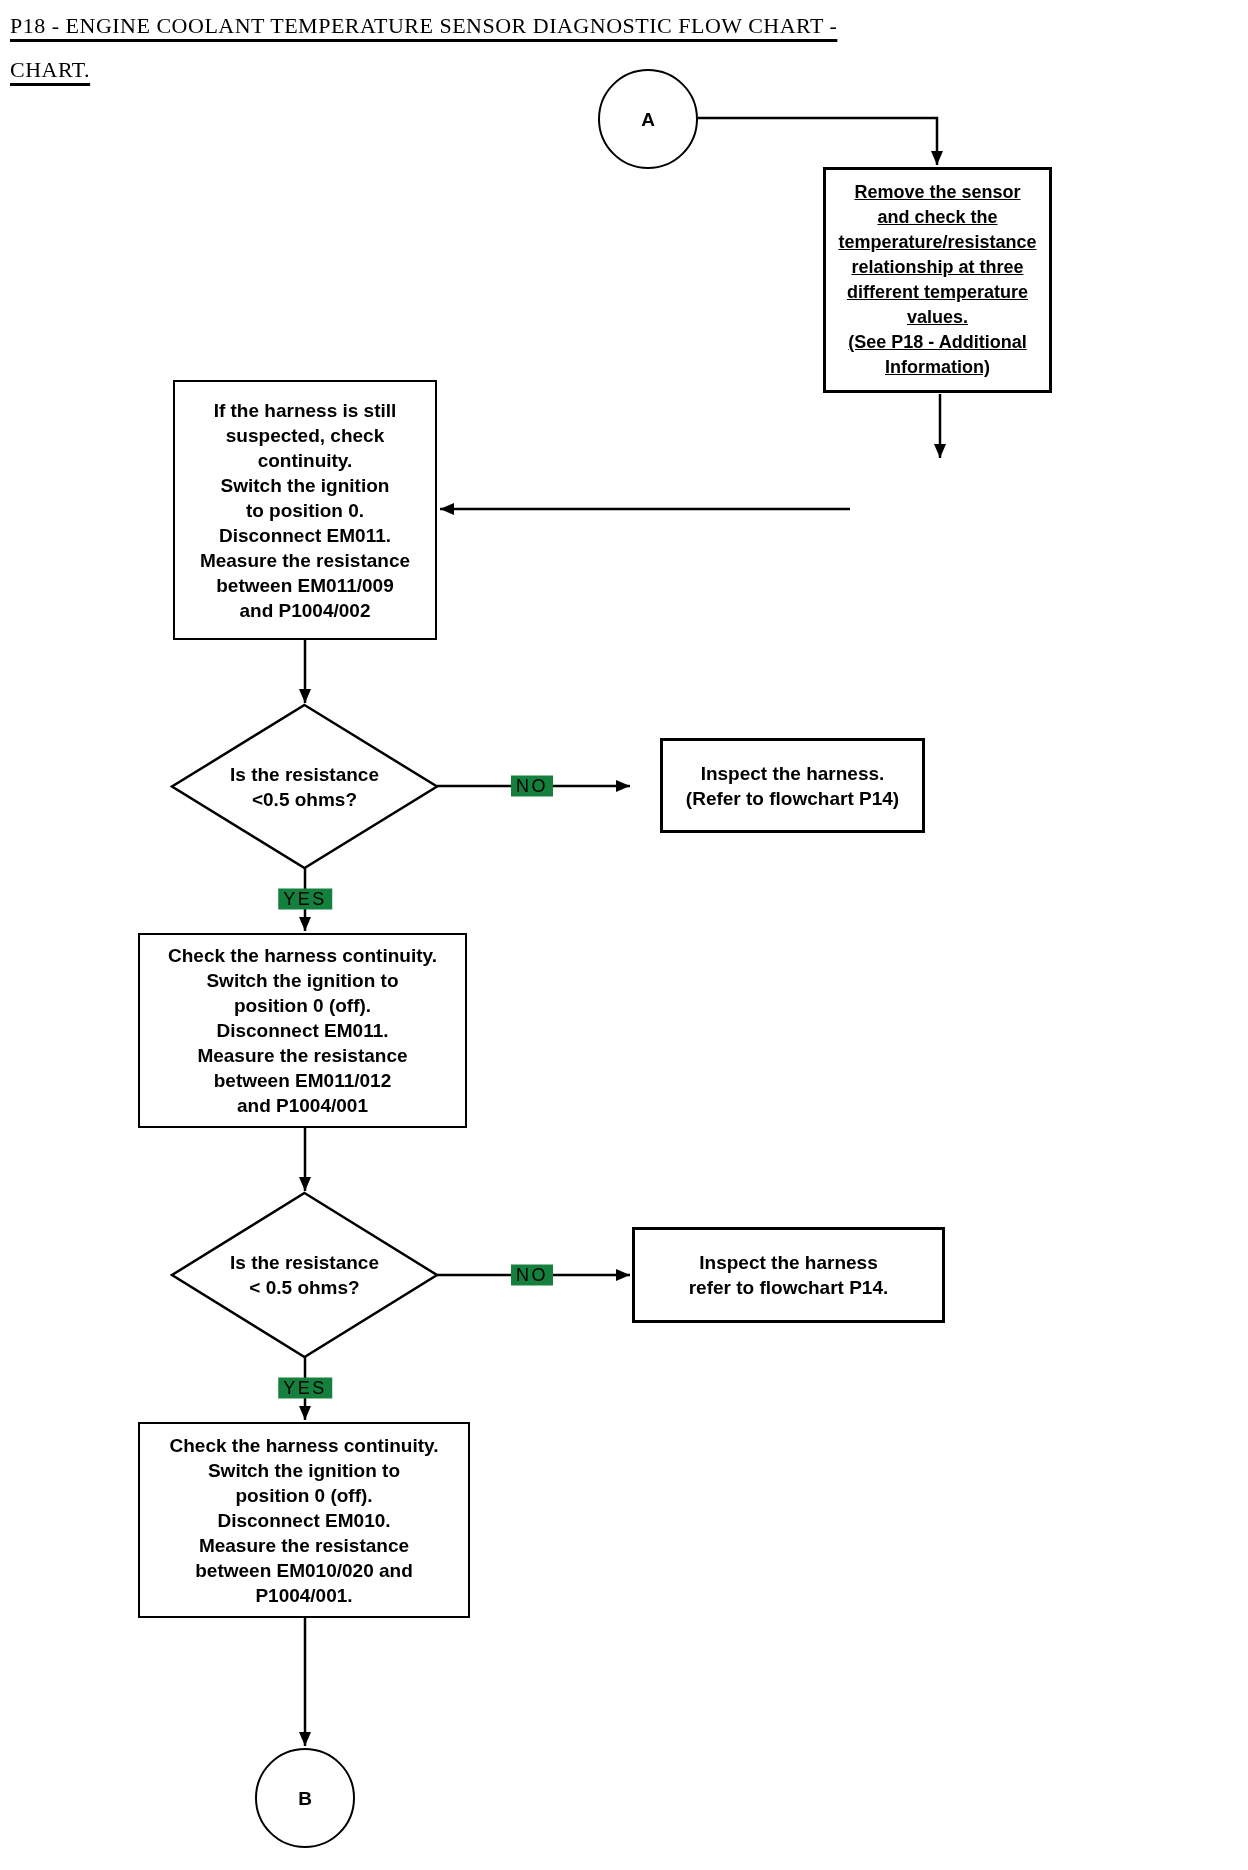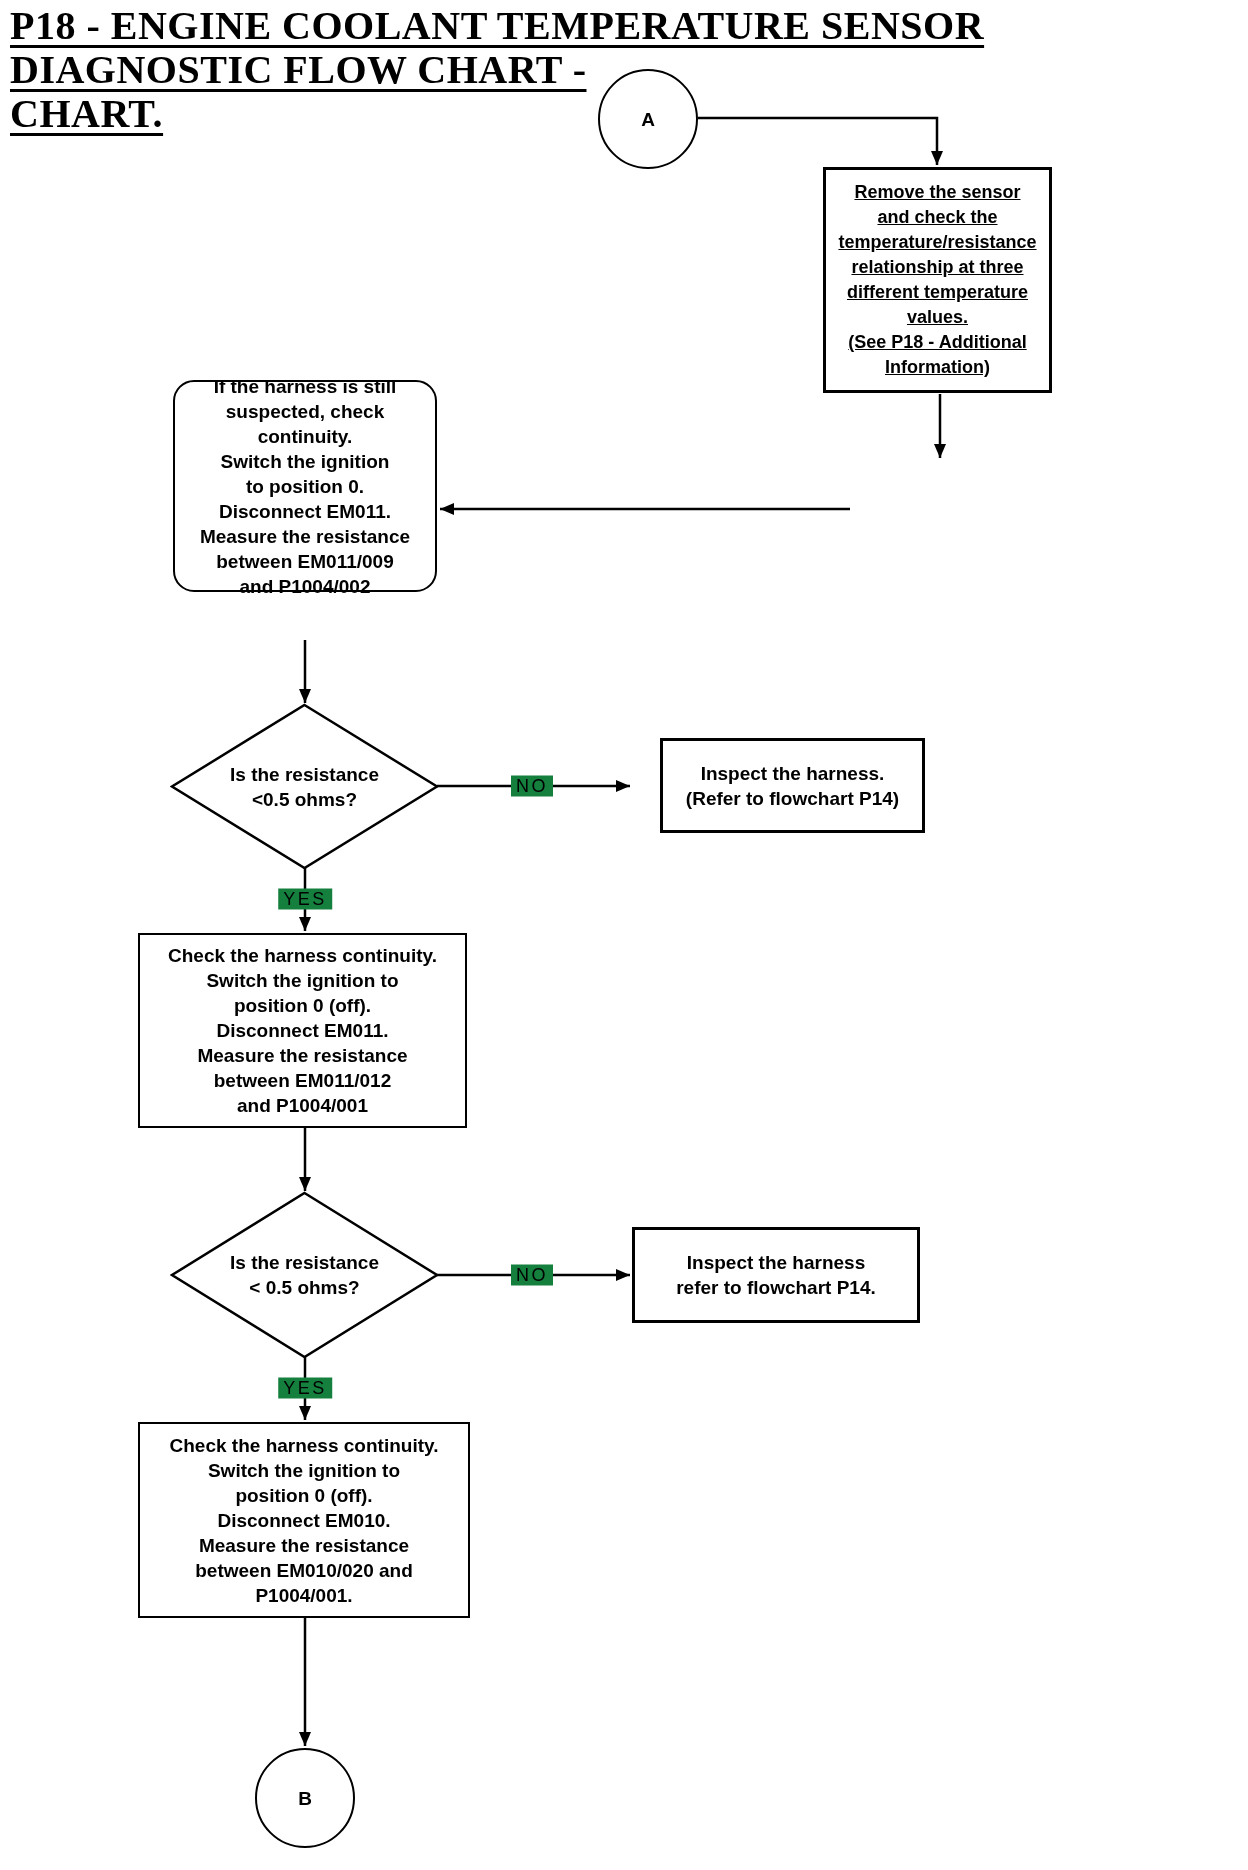--- a/index.html
+++ b/index.html
@@ -10,22 +10,22 @@
     background:#ffffff;
     font-family:"Liberation Sans", sans-serif;
     color:#000;
     overflow:hidden;
   }
   .page-title{
     position:absolute;
     left:10px; top:4px;
     width:1236px;
     font-family:"Liberation Serif", serif;
-    font-weight:bold;
-    font-size:40px;
+    font-weight:normal;
+    font-size:22px;
     line-height:44px;
     letter-spacing:0.5px;
     margin:0;
   }
   .page-title .tline{
     text-decoration:underline;
     text-decoration-thickness:3px;
     text-underline-offset:6px;
   }
   .connector-layer{
@@ -108,21 +108,21 @@
   <div class="node remove-sensor-box" style="left:823px; top:167px; width:229px; height:226px;">Remove the sensor
 and check the
 temperature/resistance
 relationship at three
 different temperature
 values.
 (See P18 - Additional
 Information)</div>
 
 
-  <div class="node thin" style="left:173px; top:380px; width:264px; height:212px;border-radius:21px;">If the harness is still
+  <div class="node thin" style="left:173px; top:380px; width:264px; height:260px;">If the harness is still
 suspected, check
 continuity.
 Switch the ignition
 to position 0.
 Disconnect EM011.
 Measure the resistance
 between EM011/009
 and P1004/002</div>
 
   <div class="node diamond" style="left:170px; top:703px; width:269px; height:167px;">
@@ -145,21 +145,21 @@
 and P1004/001</div>
 
   <div class="node diamond" style="left:170px; top:1191px; width:269px; height:168px;">
     <svg width="269" height="168" viewBox="0 0 269 168">
       <polygon points="134.5,2 267,84 134.5,166 2,84" fill="#ffffff" stroke="#000" stroke-width="2.5"></polygon>
     </svg>
     <div class="dtext">Is the resistance
 &lt; 0.5 ohms?</div>
   </div>
 
-  <div class="node" style="left:632px; top:1227px; width:288px; height:96px;">Inspect the harness
+  <div class="node" style="left:632px; top:1227px; width:313px; height:96px;">Inspect the harness
 refer to flowchart P14.</div>
 
   <div class="node thin" style="left:138px; top:1422px; width:332px; height:196px;">Check the harness continuity.
 Switch the ignition to
 position 0 (off).
 Disconnect EM010.
 Measure the resistance
 between EM010/020 and
 P1004/001.</div>
 

